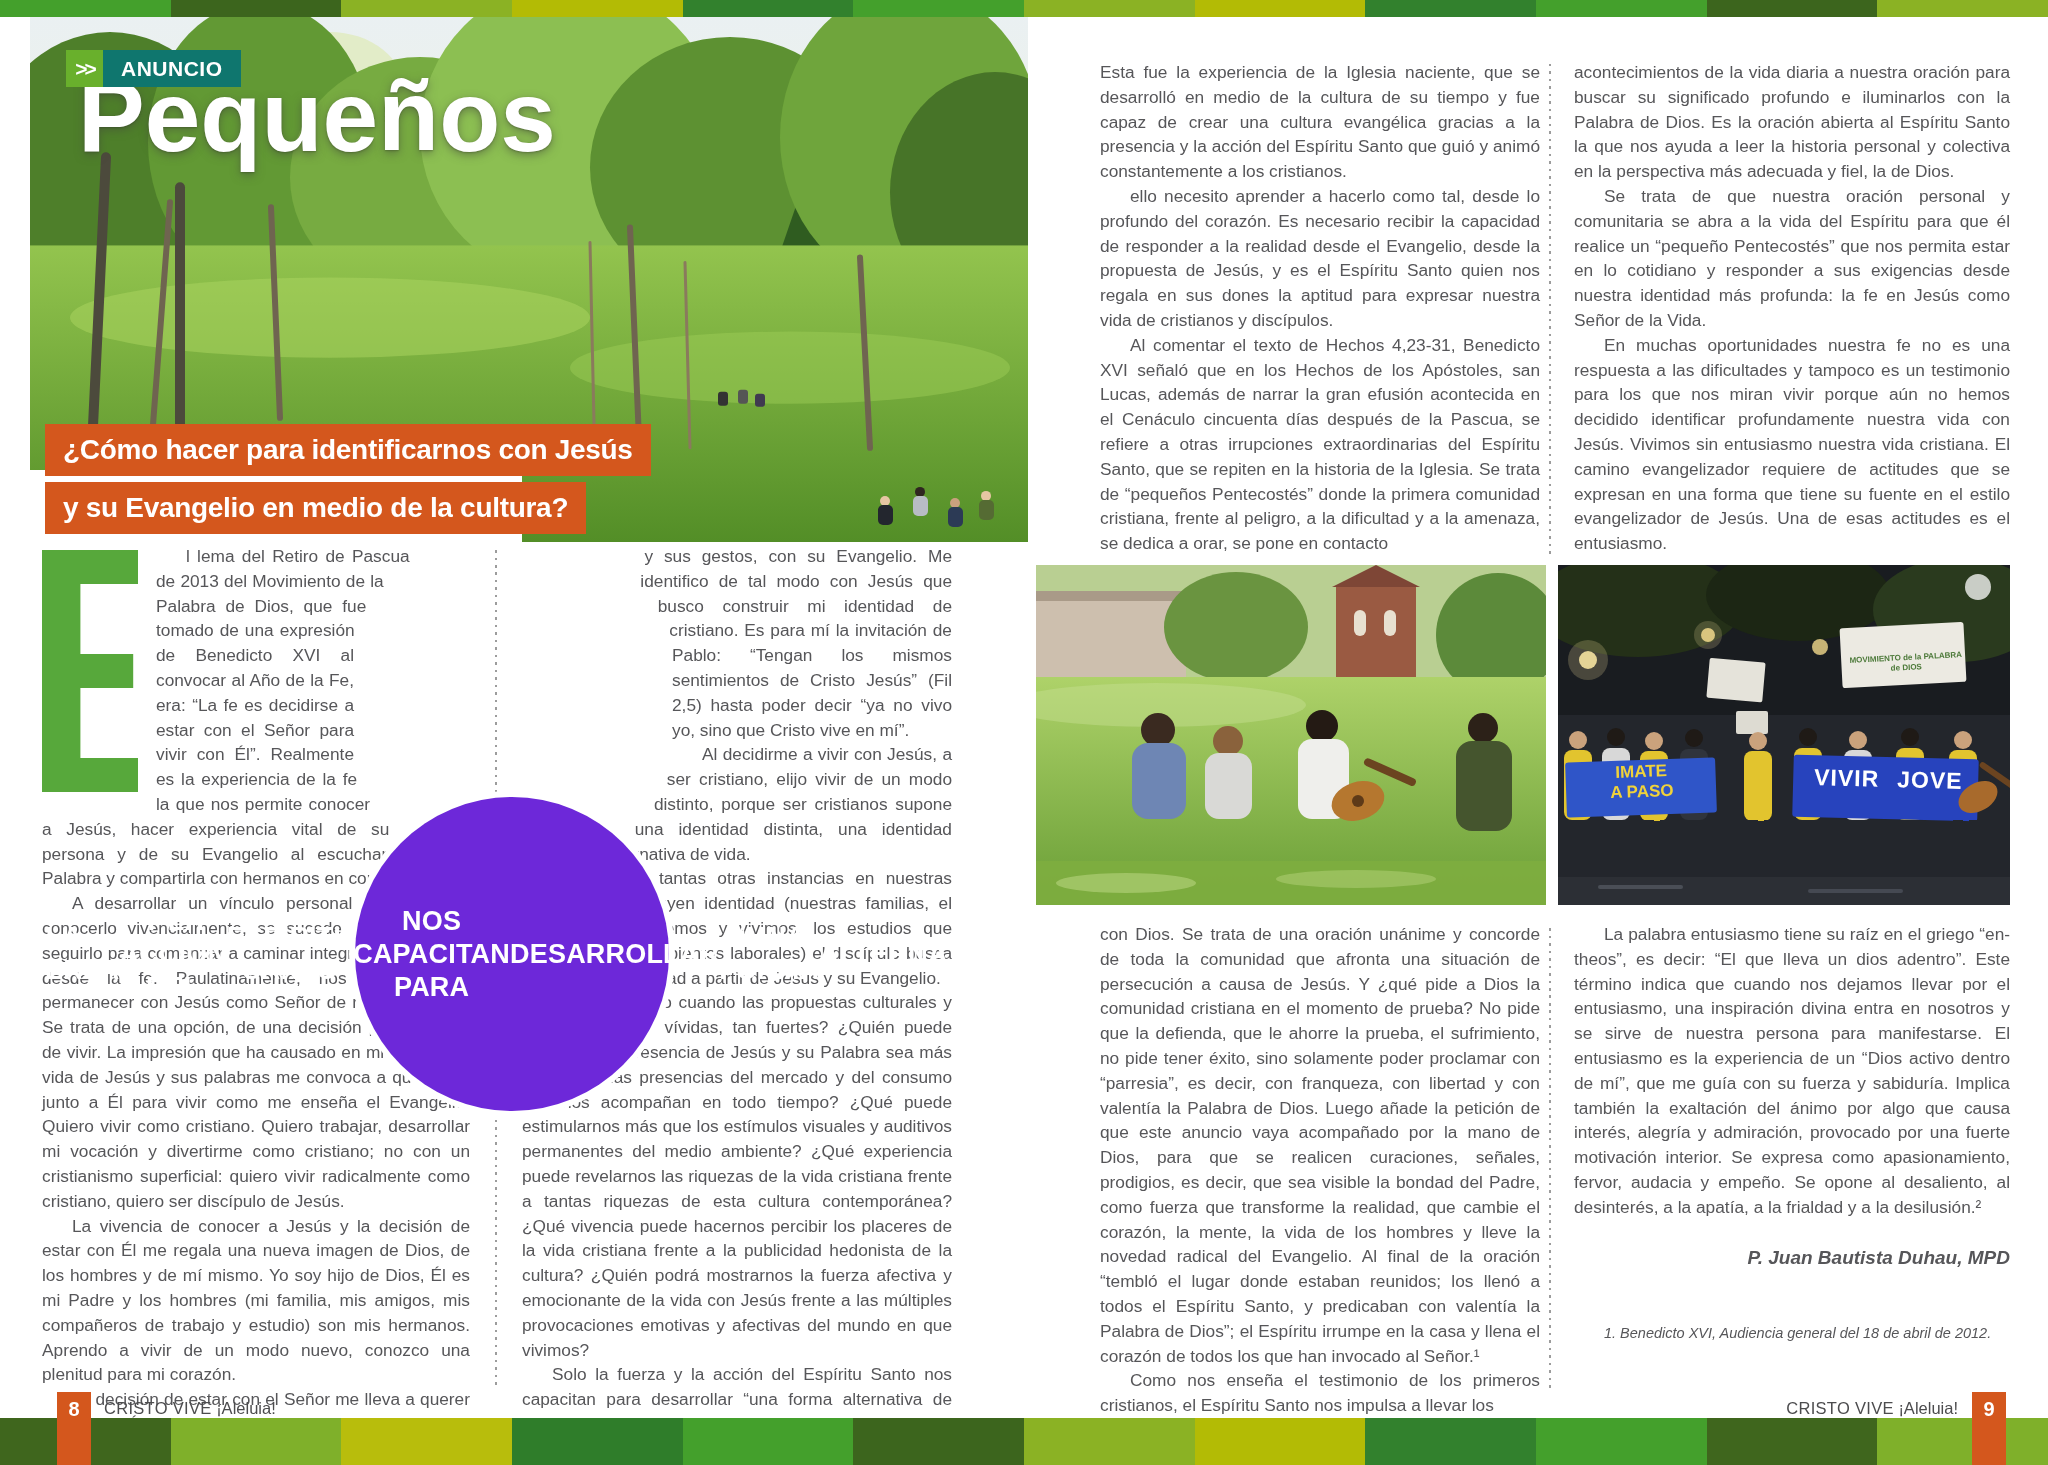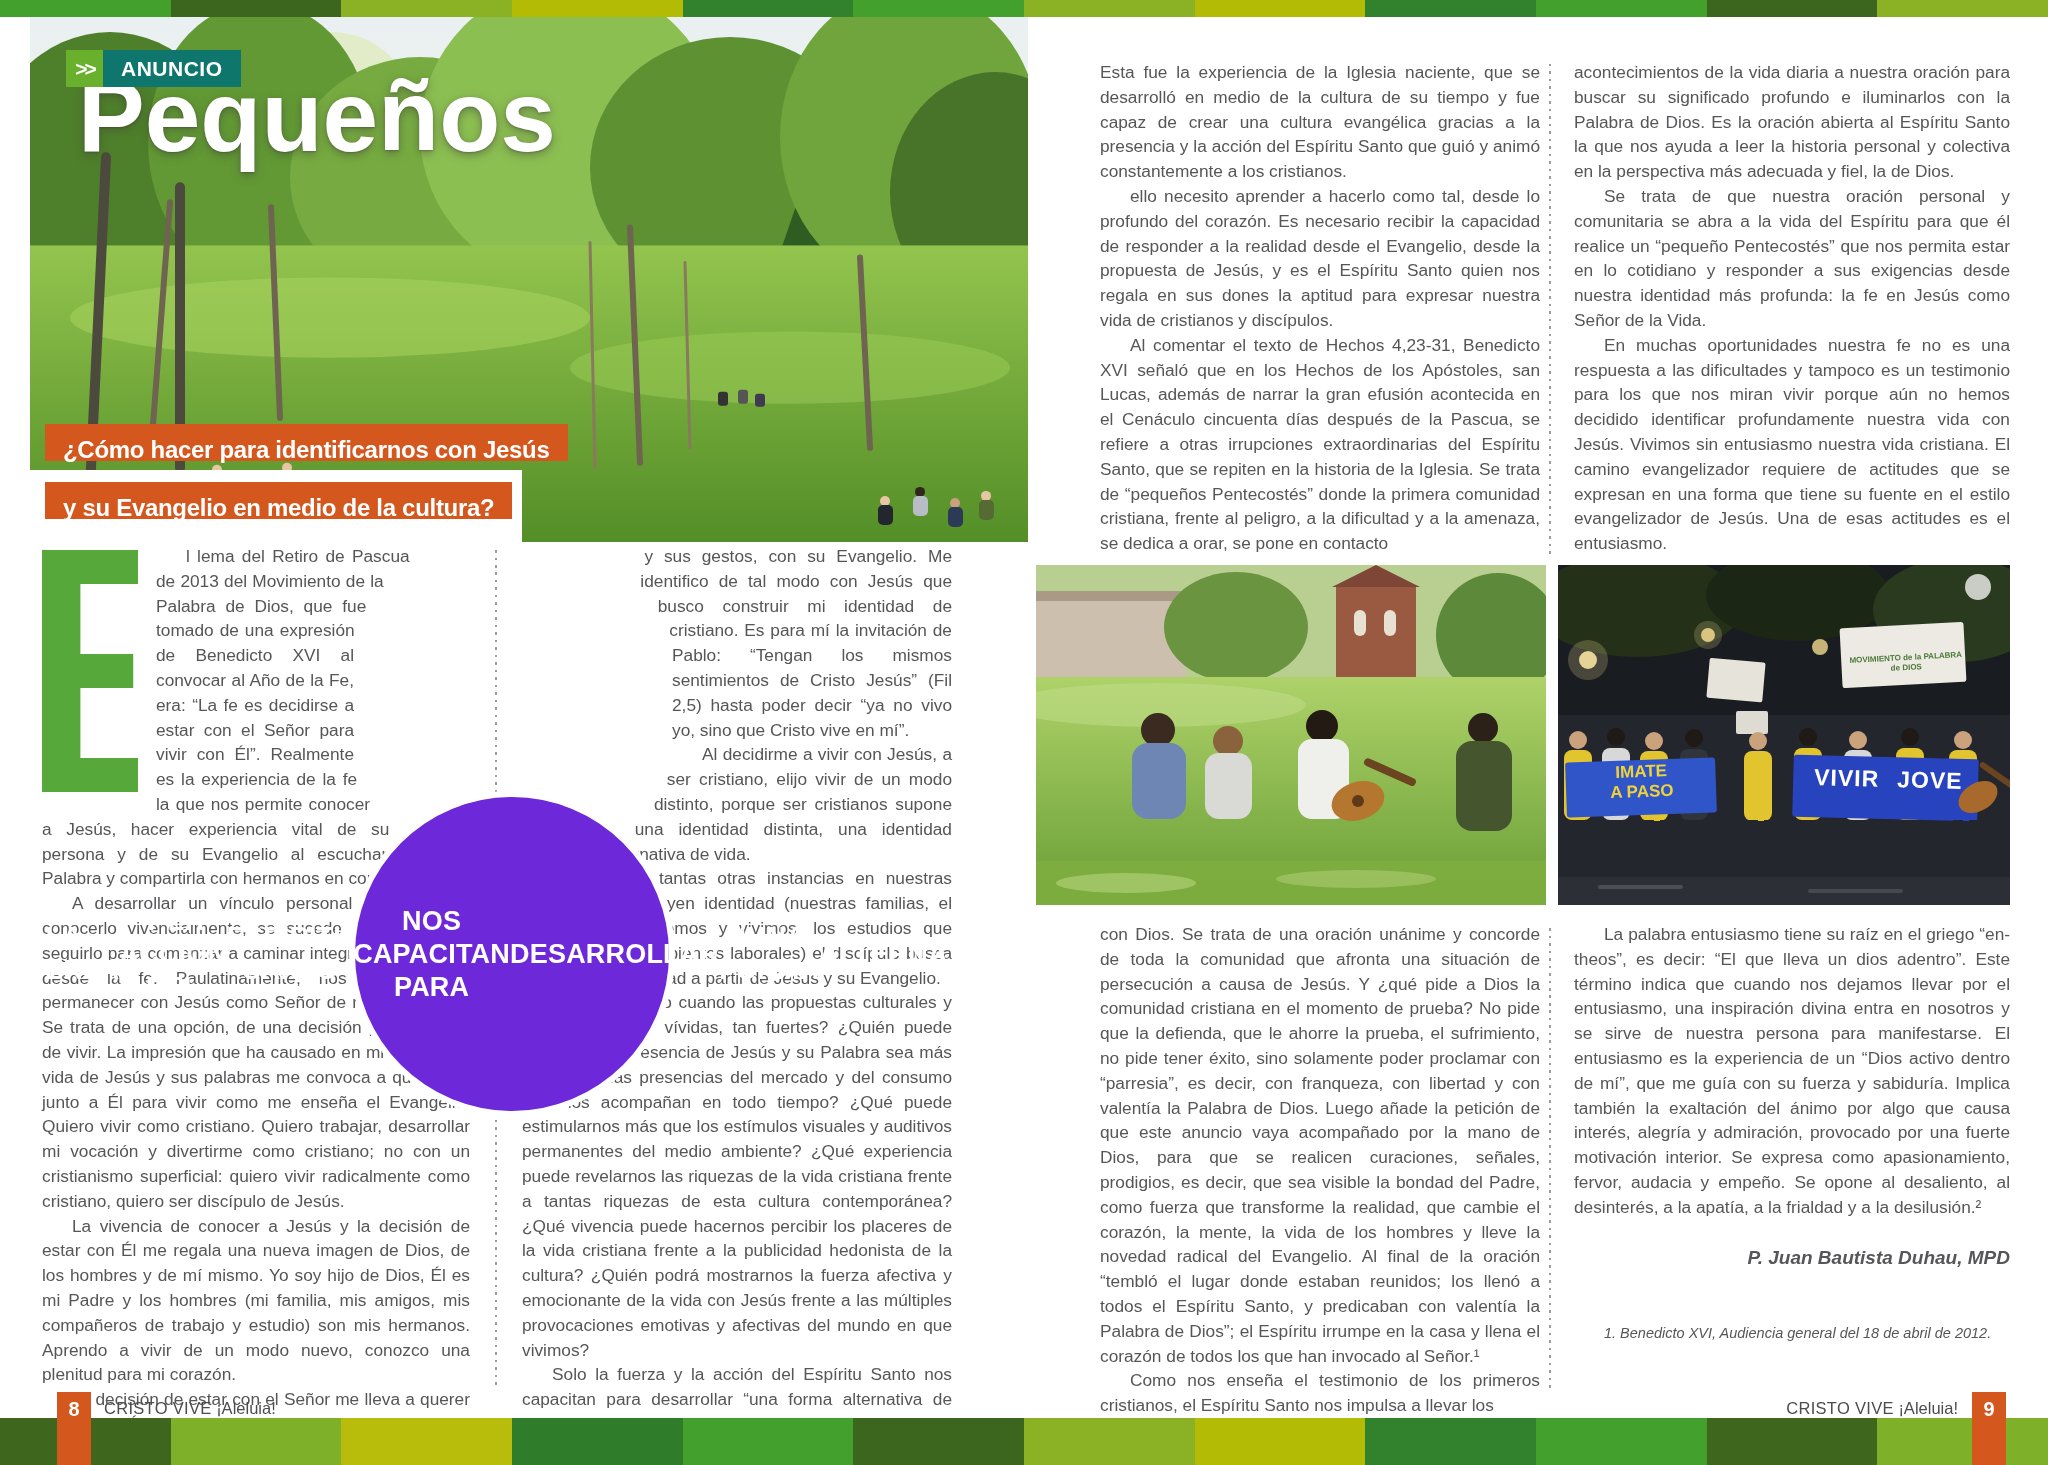--- a/index.html
+++ b/index.html
@@ -21,21 +21,21 @@
     font-size:21px;letter-spacing:-3px;display:flex;align-items:center;justify-content:center;}
   .anuncio .lbl{height:37px;background:#0f766e;color:#fff;font-weight:bold;font-size:21px;
     letter-spacing:.5px;display:flex;align-items:center;padding:0 18px;}
   
   .mag-title{position:absolute;color:#fff;font-weight:bold;z-index:5;line-height:1;
     text-shadow:0 3px 10px rgba(70,75,60,.55),0 1px 2px rgba(0,0,0,.25);}
   .title1{left:78px;top:66px;font-size:100px;}
   .title2{left:262px;top:152px;font-size:100px;}
   
   .banner{position:absolute;left:45px;background:#d4571d;color:#fff;font-weight:bold;
-    font-size:24px;letter-spacing:-.3px;height:37px;line-height:52px;padding:0 18px;
+    font-size:28px;letter-spacing:-.3px;height:52px;line-height:52px;padding:0 18px;
     white-space:nowrap;z-index:6;}
   .banner1{top:424px;}
   .banner2{top:482px;}
   
   .col{position:absolute;text-align:justify;font-size:17.3px;line-height:24.8px;color:#565659;}
   .col p{margin:0;text-indent:30px;}
   .col p:first-child{text-indent:0;}
   .col.indent-first p:first-child{text-indent:30px;}
   .lp-col1{left:42px;top:544px;width:428px;height:850px;}
   .lp-col2{left:522px;top:544px;width:430px;height:850px;}

